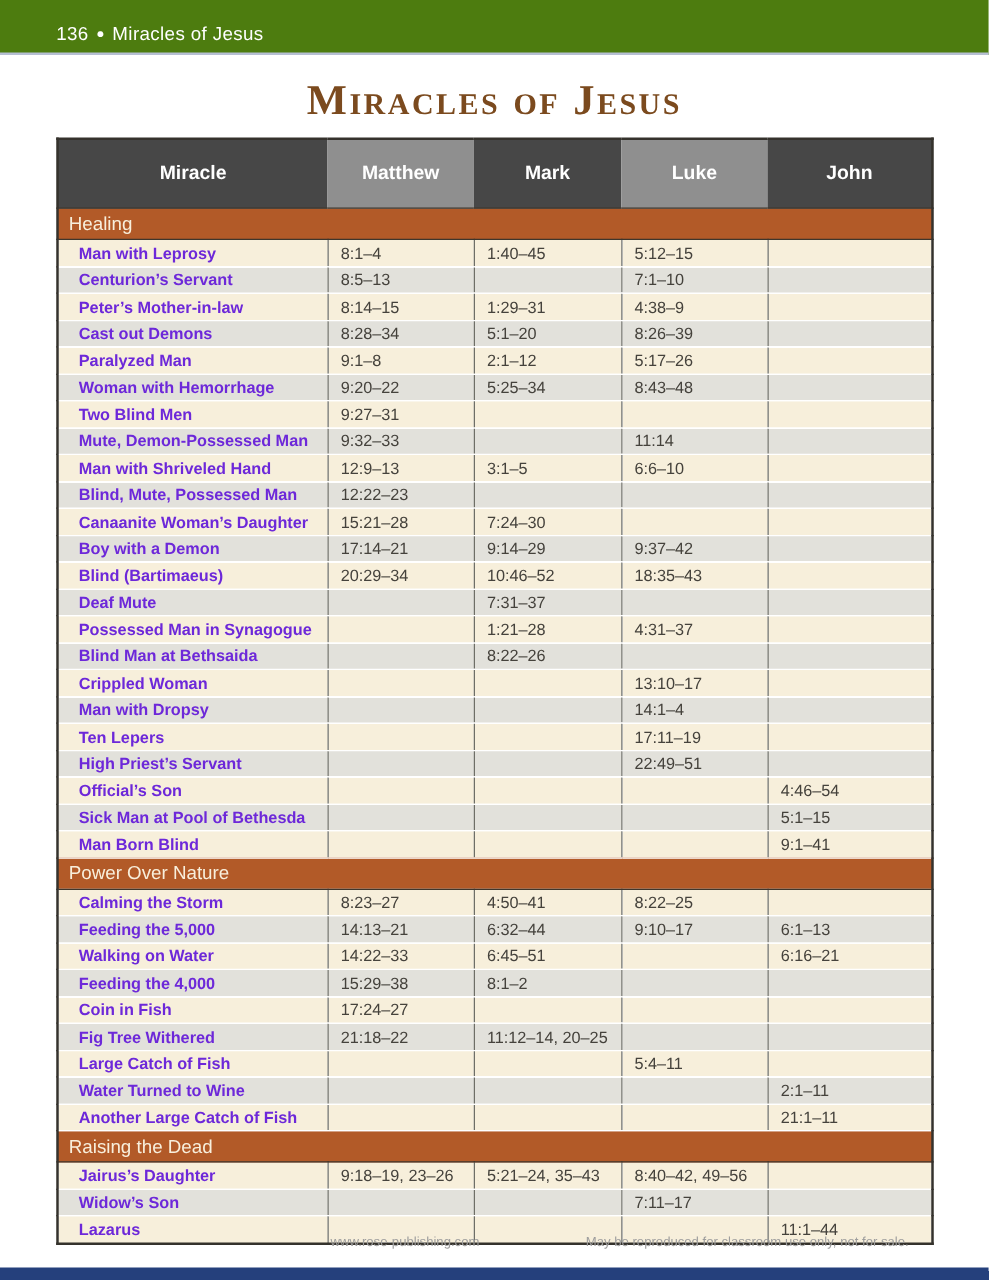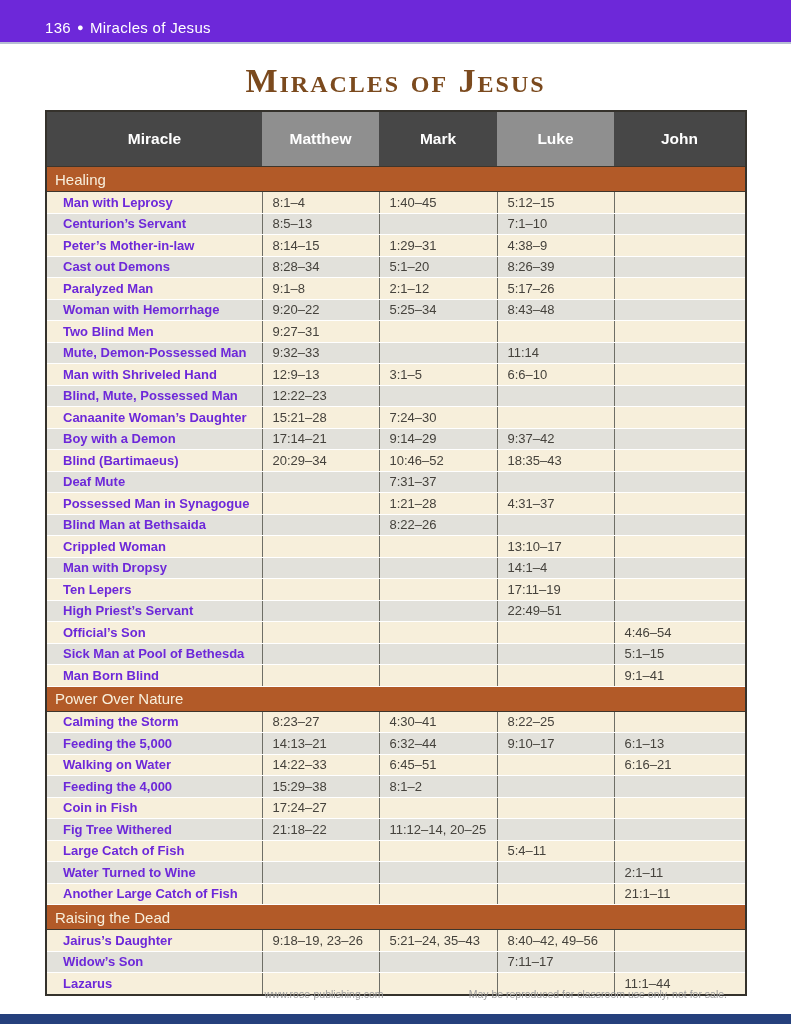--- a/index.html
+++ b/index.html
@@ -2,21 +2,21 @@
 <html><head>
 <meta charset="utf-8">
 <style>
   html,body { margin:0; padding:0; }
   body {
     width:791px; height:1024px; position:relative; background:#ffffff;
     font-family:"Liberation Sans", sans-serif; overflow:hidden;
   }
   .topbar {
     position:absolute; top:0; left:0; width:791px; height:42px;
-    background:#6d28d9; border-bottom:2px solid #b6bfd3;
+    background:#4d7c0f; border-bottom:2px solid #b6bfd3;
   }
   .topbar-text {
     position:absolute; left:45px; bottom:6px; color:#ffffff;
     font-size:15px; letter-spacing:0.3px;
   }
   .bullet { display:inline-block; margin:0 6px; font-size:11px; position:relative; top:-2px; color:#ffffff; }
   .page-title {
     position:absolute; top:62px; left:0; width:791px; text-align:center;
     font-family:"Liberation Serif", serif; font-variant:small-caps;
     font-weight:bold; font-size:34px; color:#7b4a1e; letter-spacing:2px;
@@ -245,21 +245,21 @@
         <td></td>
         <td></td>
         <td>9:1–41</td>
       </tr>
       <tr class="section-row">
         <td colspan="5">Power Over Nature</td>
       </tr>
       <tr class="data-row alt0">
         <td>Calming the Storm</td>
         <td>8:23–27</td>
-        <td>4:30–41</td>
+        <td>4:50–41</td>
         <td>8:22–25</td>
         <td></td>
       </tr>
       <tr class="data-row alt1">
         <td>Feeding the 5,000</td>
         <td>14:13–21</td>
         <td>6:32–44</td>
         <td>9:10–17</td>
         <td>6:1–13</td>
       </tr>

